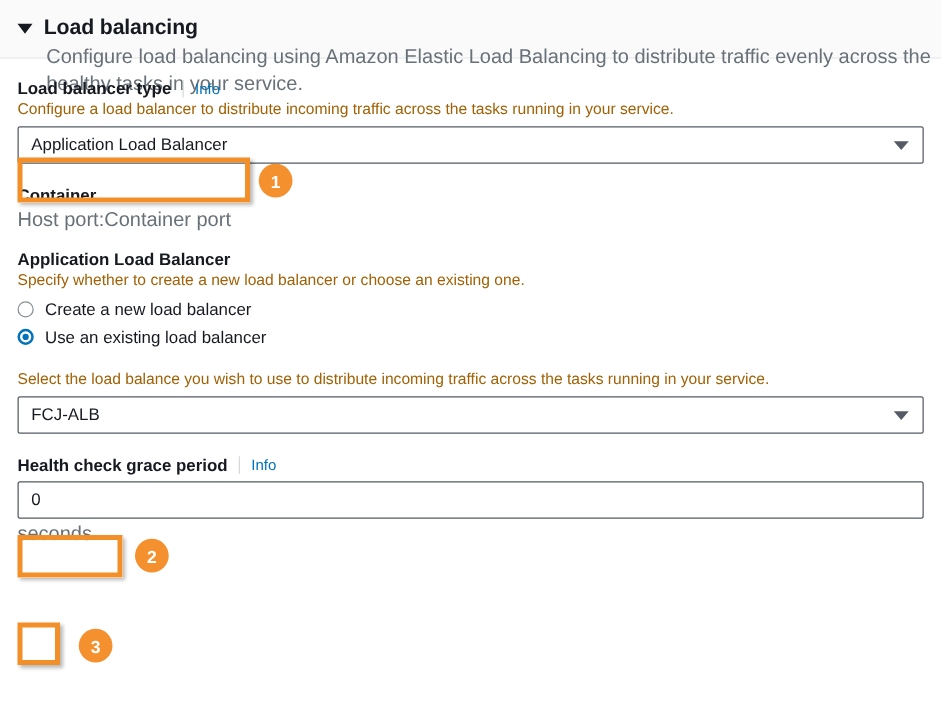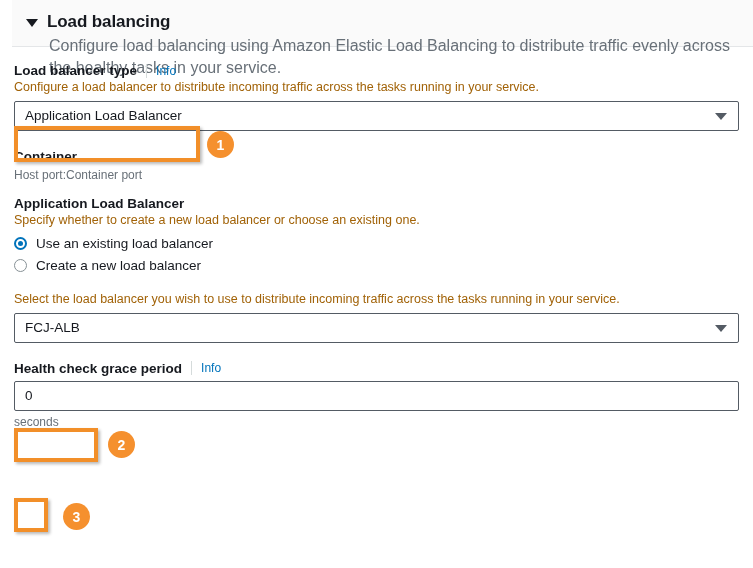--- a/index.html
+++ b/index.html
@@ -17,21 +17,20 @@
     position: relative;
   }
 
   
   .panel-header {
     background: #fafafa;
     padding: 12px 0 14px 14px;
     border-bottom: 1px solid #e4e6e8;
     height: 47px;
     box-sizing: border-box;
-    margin-left: 12px;
   }
   .title-row {
     display: flex;
     align-items: center;
     gap: 9px;
   }
   .caret {
     width: 0;
     height: 0;
     border-left: 6px solid transparent;
@@ -82,21 +81,21 @@
     color: #0073bb;
     cursor: pointer;
   }
   .field-desc {
     font-size: 12.5px;
     color: #a16207;
     line-height: 1.35;
     margin-bottom: 5px;
   }
   .field-hint {
-    font-size: 12px;
+    font-size: 16px;
     color: #687078;
     margin-top: 4px;
   }
 
   
   .select, .textbox {
     position: relative;
     height: 30px;
     box-sizing: border-box;
     border: 1px solid #545b64;
@@ -233,33 +232,33 @@
   </div>
 
   <div class="spacer-md"></div>
 
   <div class="field">
     <div class="label-row">
       <span class="field-label">Application Load Balancer</span>
     </div>
     <div class="field-desc">Specify whether to create a new load balancer or choose an existing one.</div>
     <div class="radio-row">
+      <span class="radio"></span>
+      <span class="radio-label">Create a new load balancer</span>
+    </div>
+    <div class="radio-row">
       <span class="radio checked"></span>
       <span class="radio-label">Use an existing load balancer</span>
     </div>
-    <div class="radio-row">
-      <span class="radio"></span>
-      <span class="radio-label">Create a new load balancer</span>
-    </div>
   </div>
 
   <div class="spacer-lg"></div>
 
   <div class="field">
-    <div class="field-desc">Select the load balancer you wish to use to distribute incoming traffic across the tasks running in your service.</div>
+    <div class="field-desc">Select the load balance you wish to use to distribute incoming traffic across the tasks running in your service.</div>
     <div class="select">
       <span class="value">FCJ-ALB</span>
       <span class="chev"></span>
     </div>
   </div>
 
   <div class="spacer-lg"></div>
 
   <div class="field">
     <div class="label-row">

